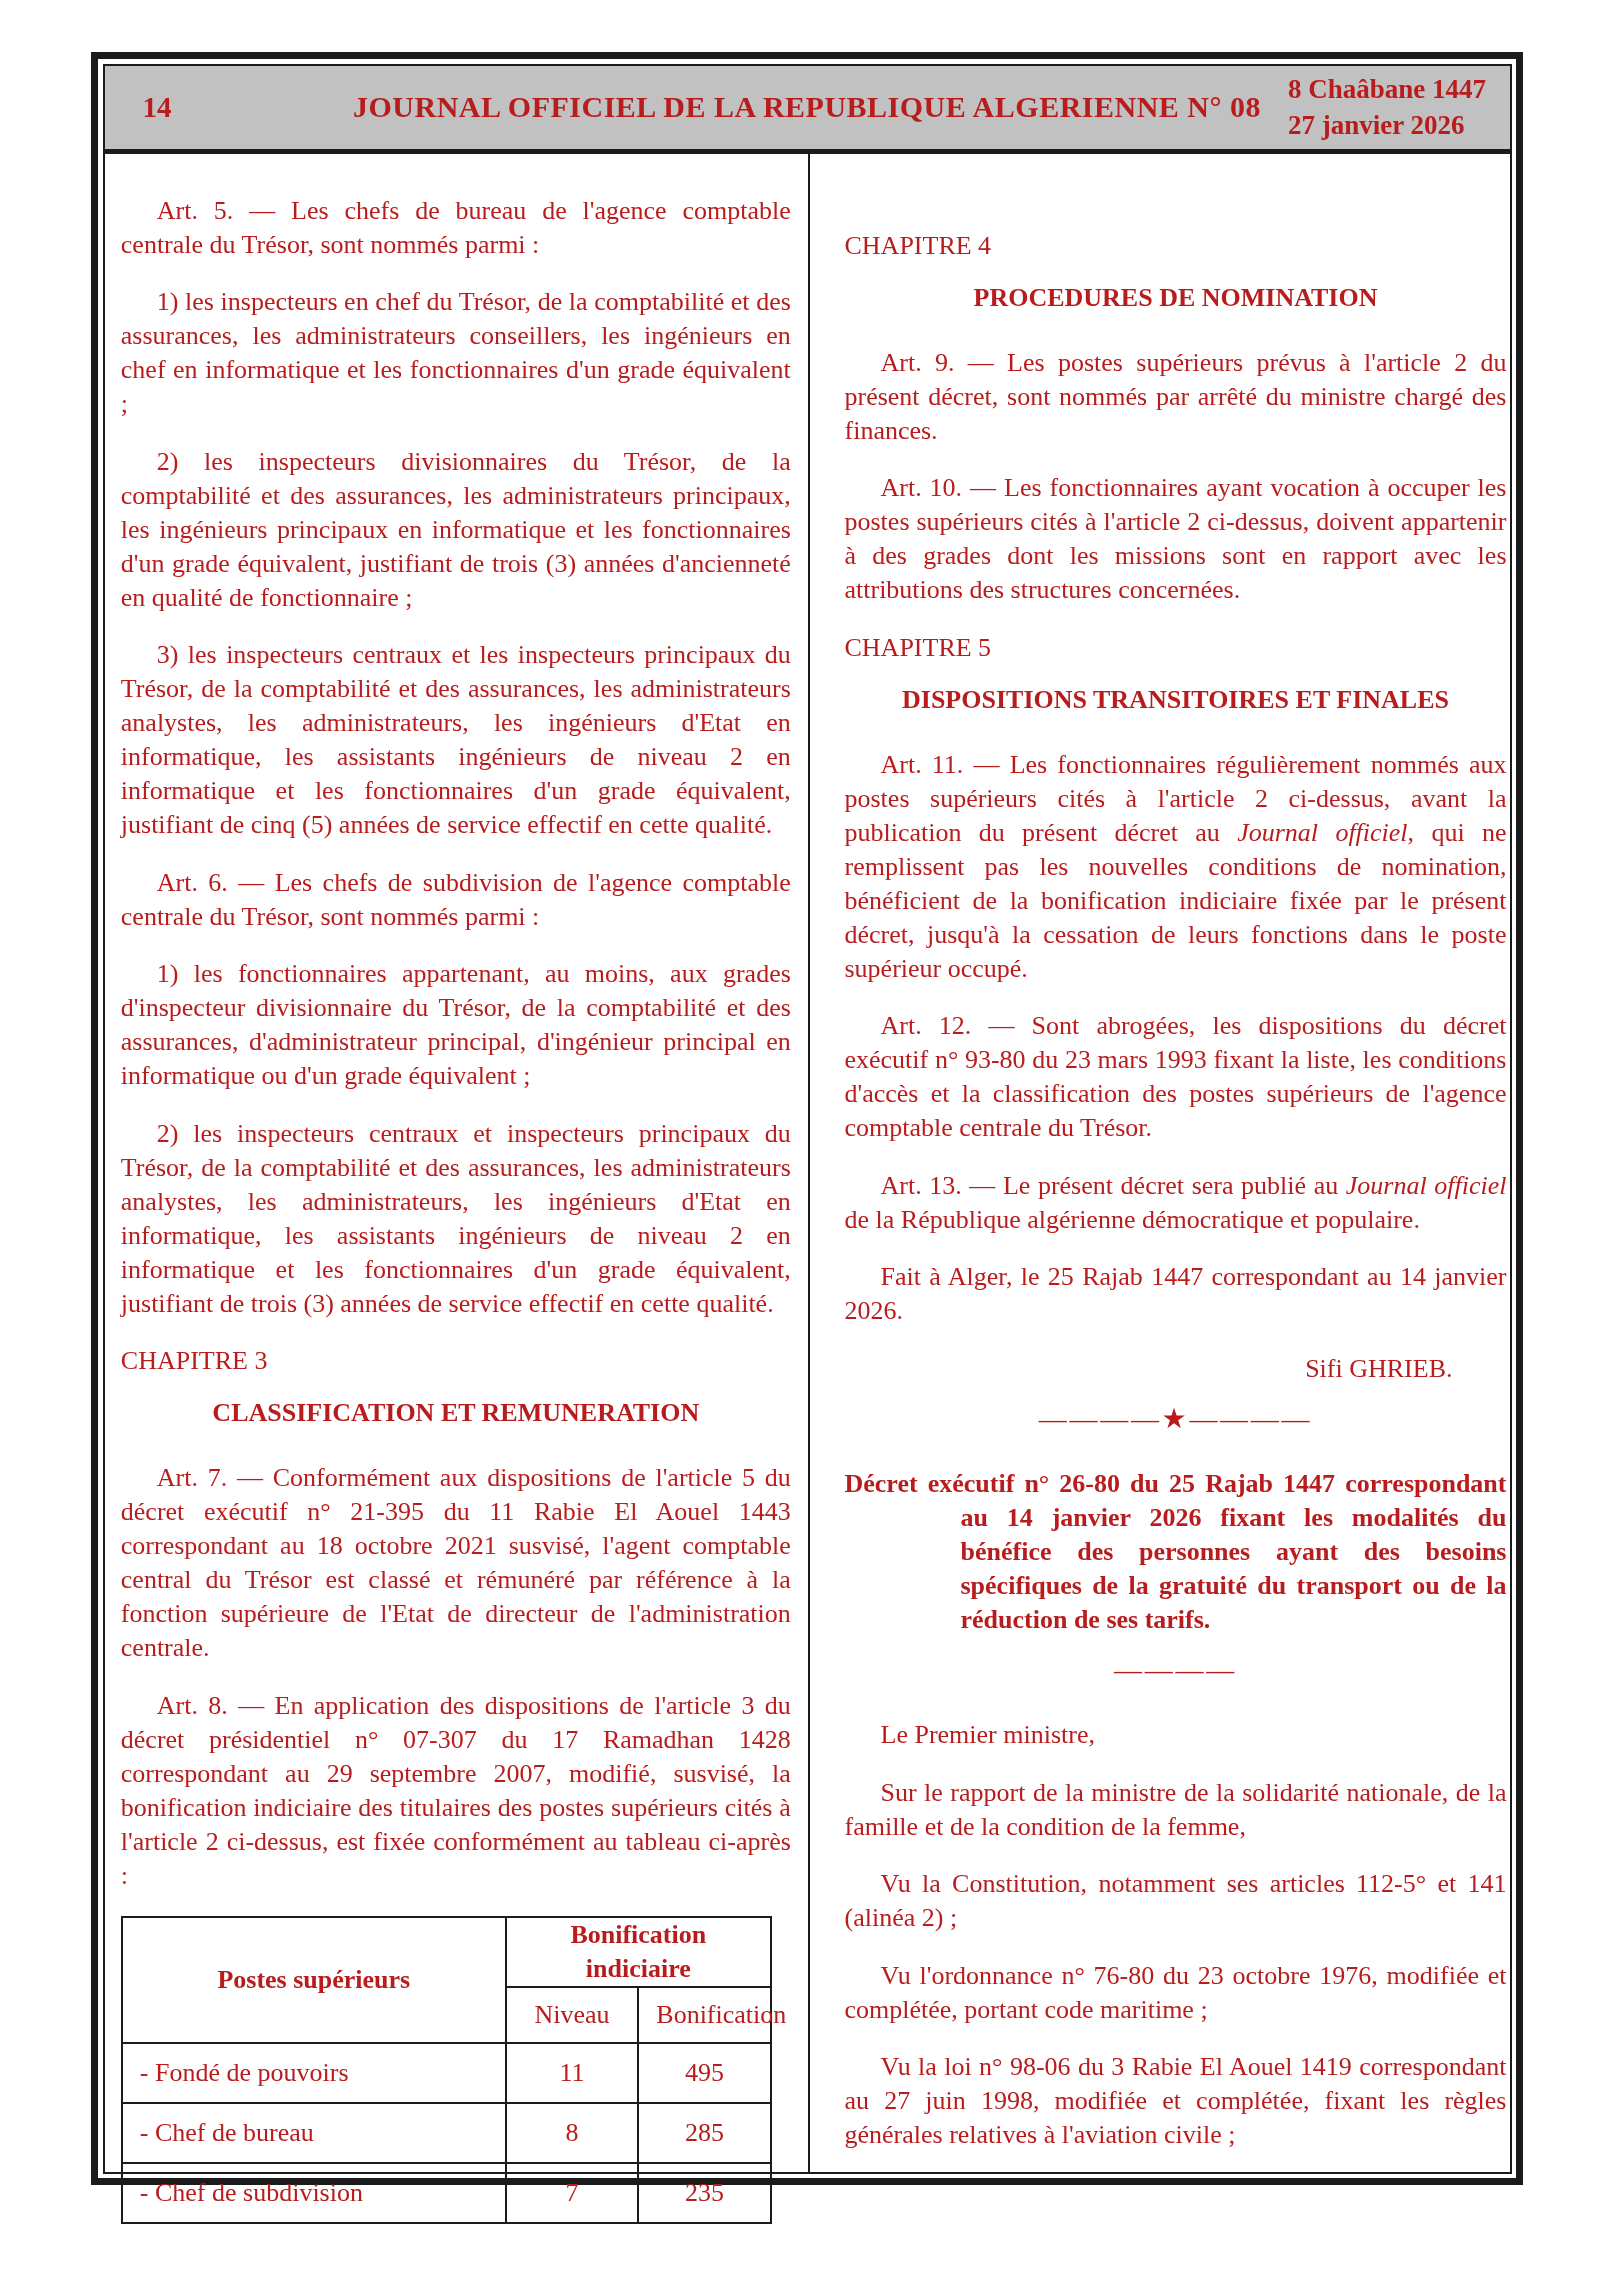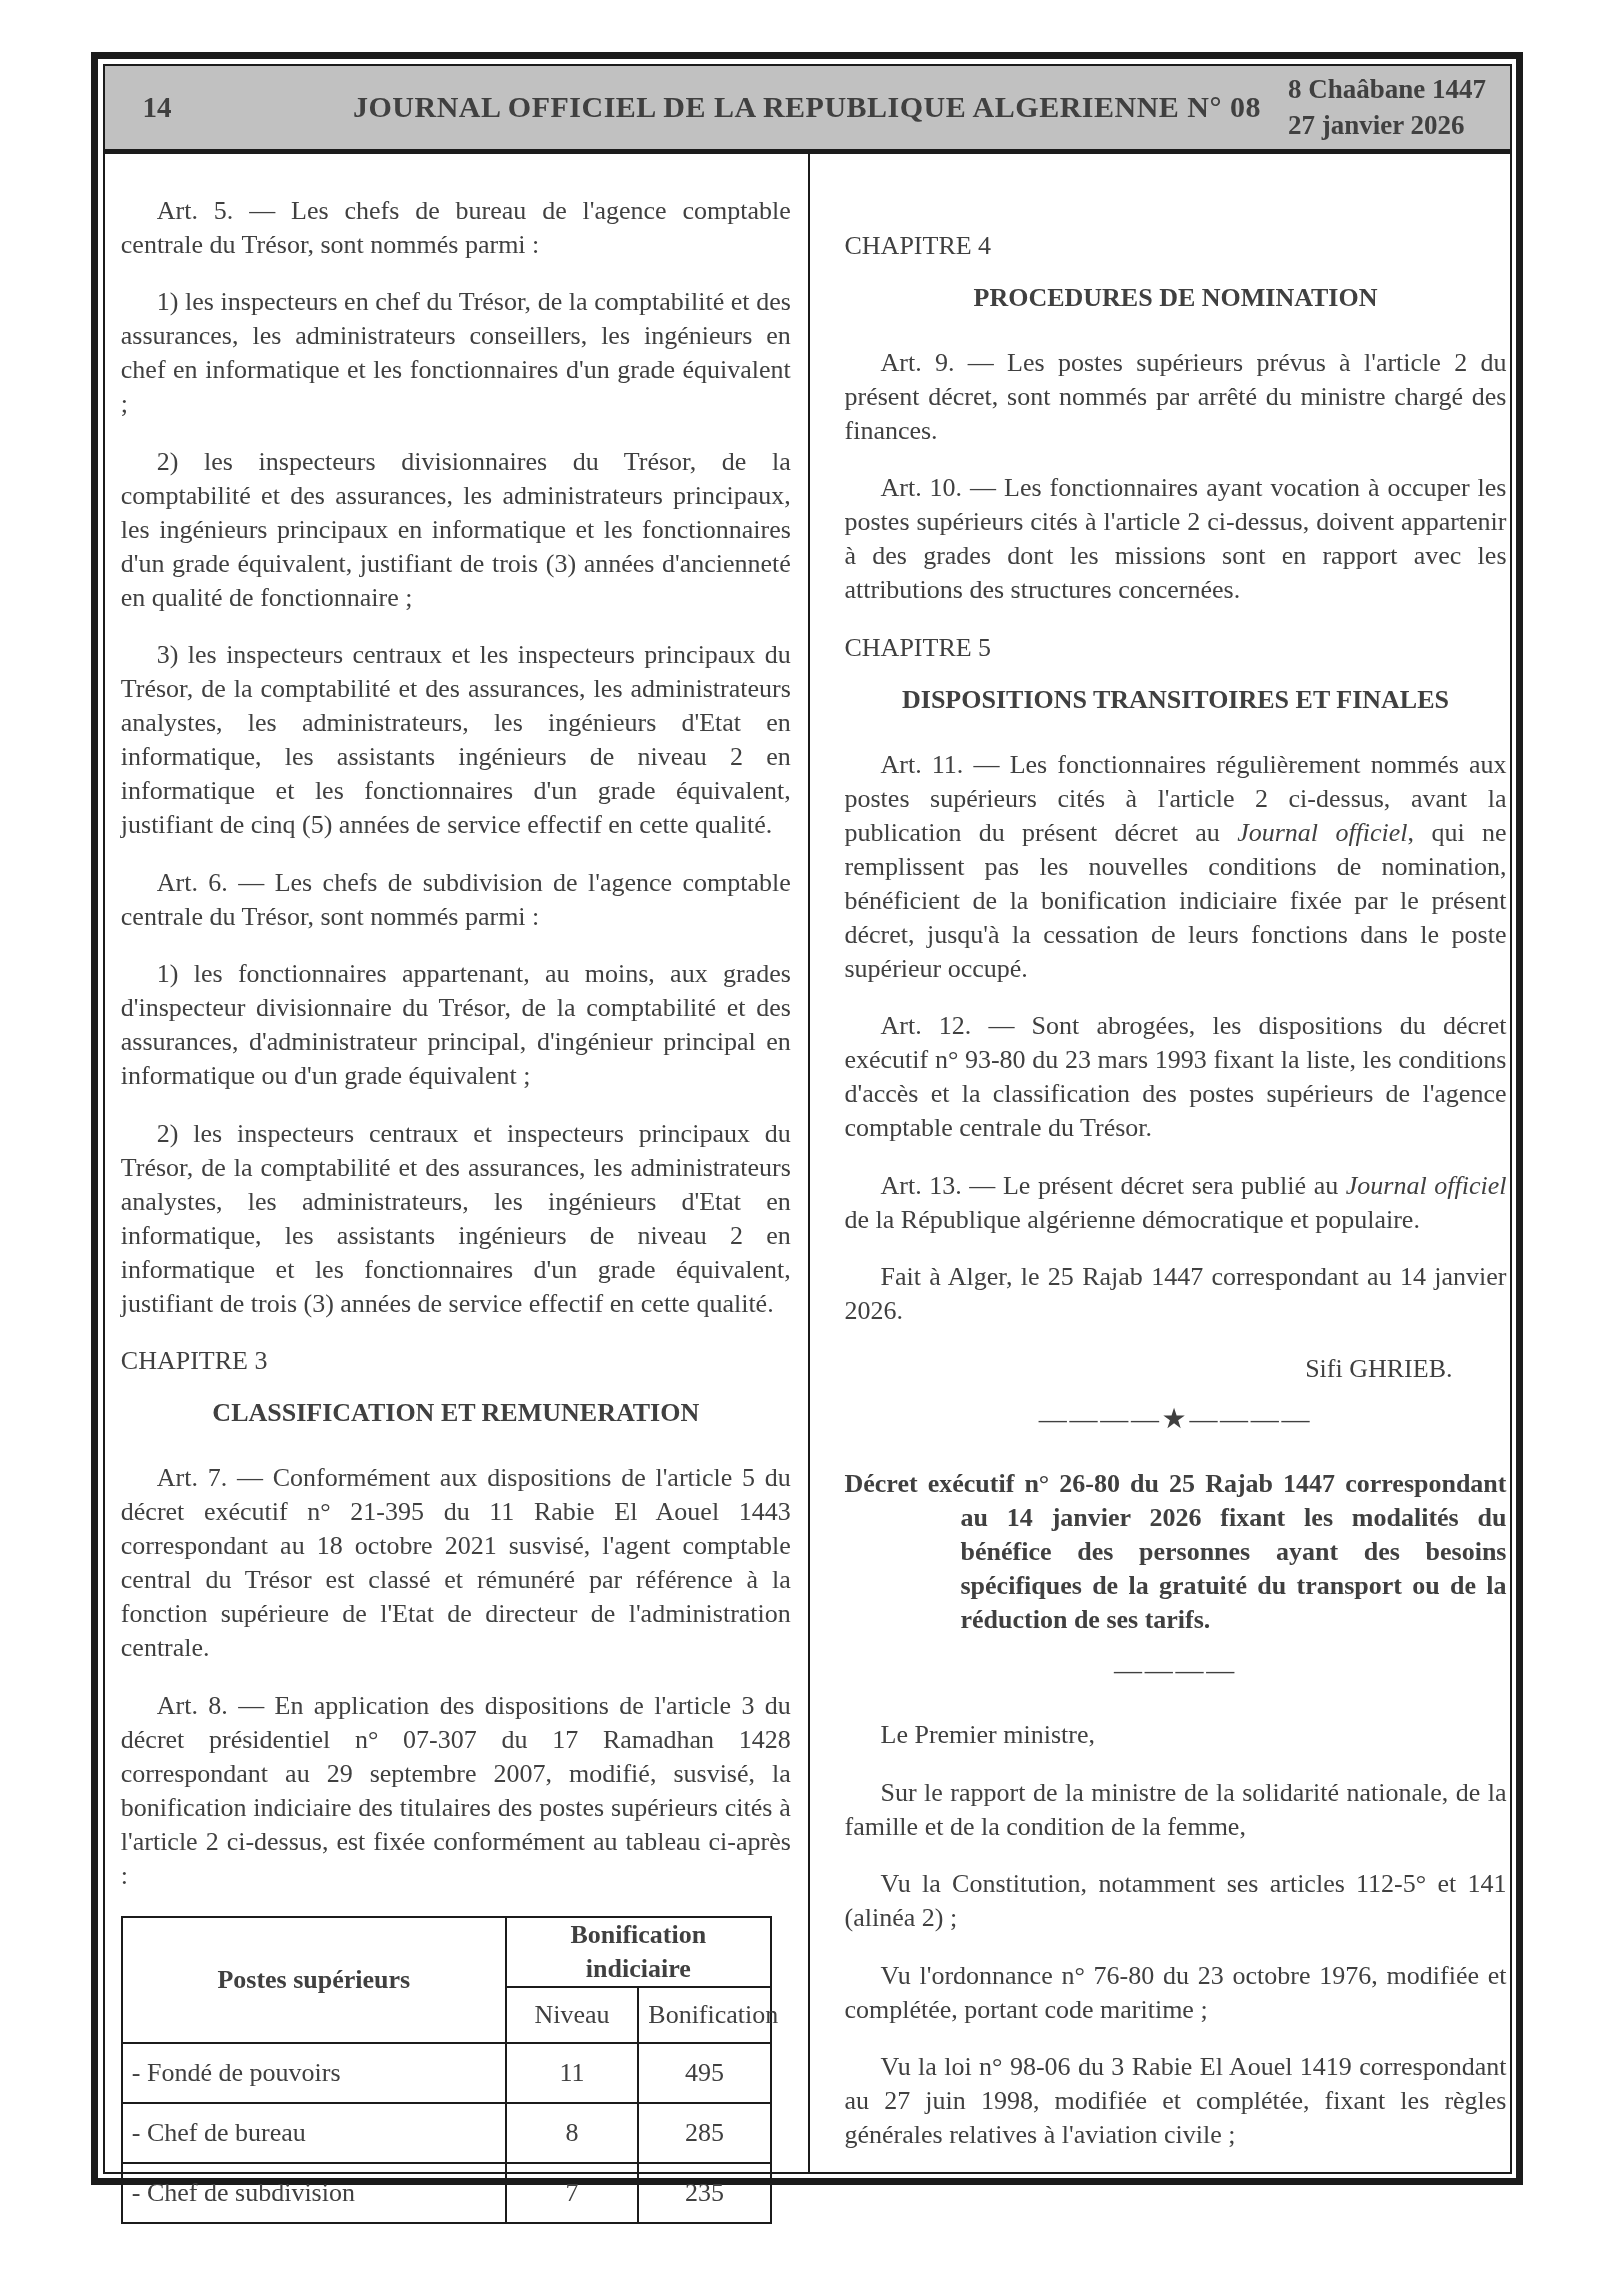--- a/index.html
+++ b/index.html
@@ -1,19 +1,19 @@
 <!DOCTYPE html>
 <html style="font-size:14.5px"><head>
 <meta charset="utf-8">
 <style>
   html,body { margin:0; padding:0; background:#ffffff; }
   .page {
     position:relative; width:1615px; height:2285px; background:#ffffff;
     font-family:"Liberation Serif","DejaVu Serif",serif;
-    color:#404040; overflow:hidden;
+    color:#b91c1c; overflow:hidden;
   }
   .frame-outer {
     position:absolute; left:91px; top:52px; width:1432px; height:2133px;
     border:7.2px solid #1b1b1b; box-sizing:border-box;
   }
   .frame-inner {
     position:absolute; inset:4.5px; border:2.7px solid #1b1b1b;
     display:flex; flex-direction:column;
   }
   .header {
@@ -47,21 +47,21 @@
   .decree-title {
     font-weight:bold; text-align:justify;
     padding-left:116px; text-indent:-116px; margin:0 0 16.3px;
   }
   .it { font-style:italic; }
   table.bonif {
     border-collapse:collapse; margin-top:20px; width:651px; table-layout:fixed;
   }
   table.bonif td {
     border:2.7px solid #1b1b1b; font-size:26px; vertical-align:middle;
-    padding:0 9px; box-sizing:border-box;
+    padding:0 17px; box-sizing:border-box;
   }
   td.post-h  { width:384px; text-align:center; font-weight:bold; font-size:27px; }
   td.group-h { height:60px; text-align:center; font-weight:bold; font-size:27px; }
   td.sub-h   { height:56px; text-align:center;border-radius:27px; }
   td.cell-post { height:60px; text-align:left;border-radius:9px; }
   td.cell-num  { text-align:center; }
 </style>
 </head>
 <body>
 

